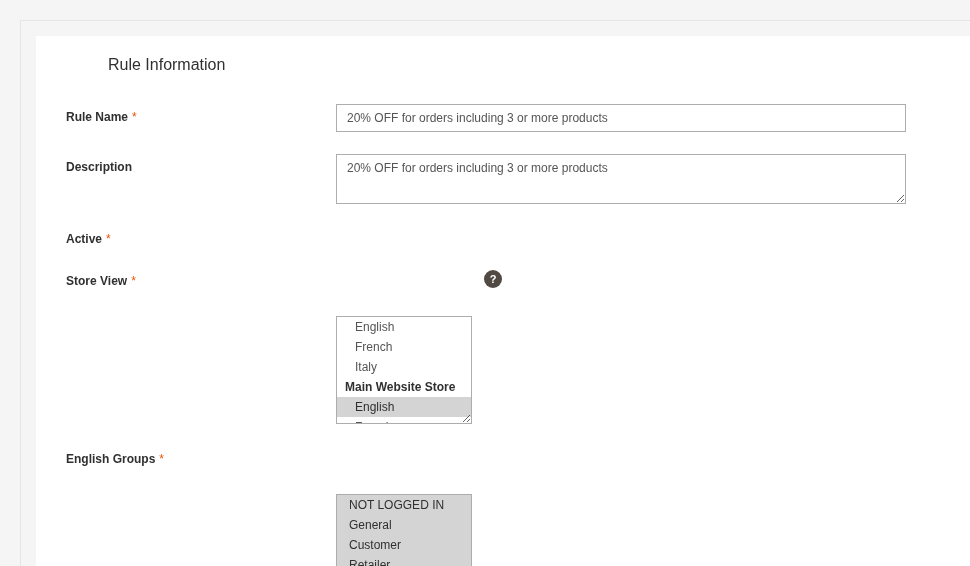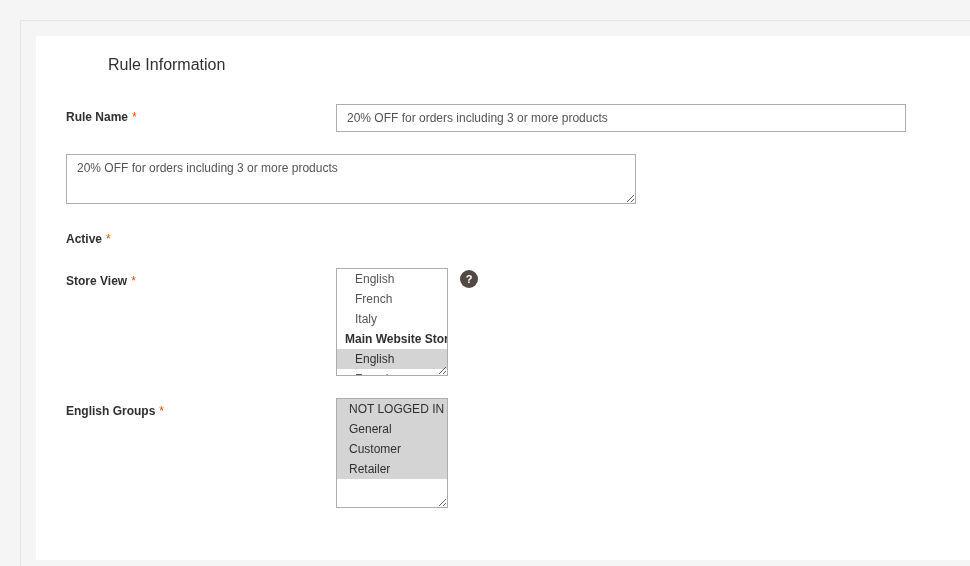--- a/index.html
+++ b/index.html
@@ -95,28 +95,29 @@
       top: 2px;
       border: 1px solid #d6d6d6;
     }
     .toggle-text {
       font-size: 12px;
       color: #555;
       margin-left: 12px;
       padding-top: 3px;
     }
     .multiselect {
-      width: 112px;
+      width: 136px;
       height: 108px;
       border: 1px solid #adadad;
       font-size: 12px;
       overflow-y: scroll;
       overflow-x: hidden;
       background: #fff;
       resize: both;
+      margin-top: 48px;
     }
     .multiselect-tall {
       height: 110px;
     }
     .multiselect-item {
       padding: 3px 8px;
       cursor: pointer;
       color: #555;
       white-space: nowrap;
     }
@@ -168,20 +169,23 @@
     <div class="form-row">
       <label class="form-label">
         <span>Rule Name</span><span class="required">*</span>
       </label>
       <div class="form-control-wrap">
         <input type="text" class="text-input" value="20% OFF for orders including 3 or more products" style="">
       </div>
     </div>
 
     <div class="form-row">
+      <label class="form-label">
+        <span>Description</span>
+      </label>
       <div class="form-control-wrap">
         <textarea class="textarea-input" style="">20% OFF for orders including 3 or more products</textarea>
       </div>
     </div>
 
     <div class="form-row">
       <label class="form-label">
         <span>Active</span><span class="required">*</span>
       </label>
     </div>

